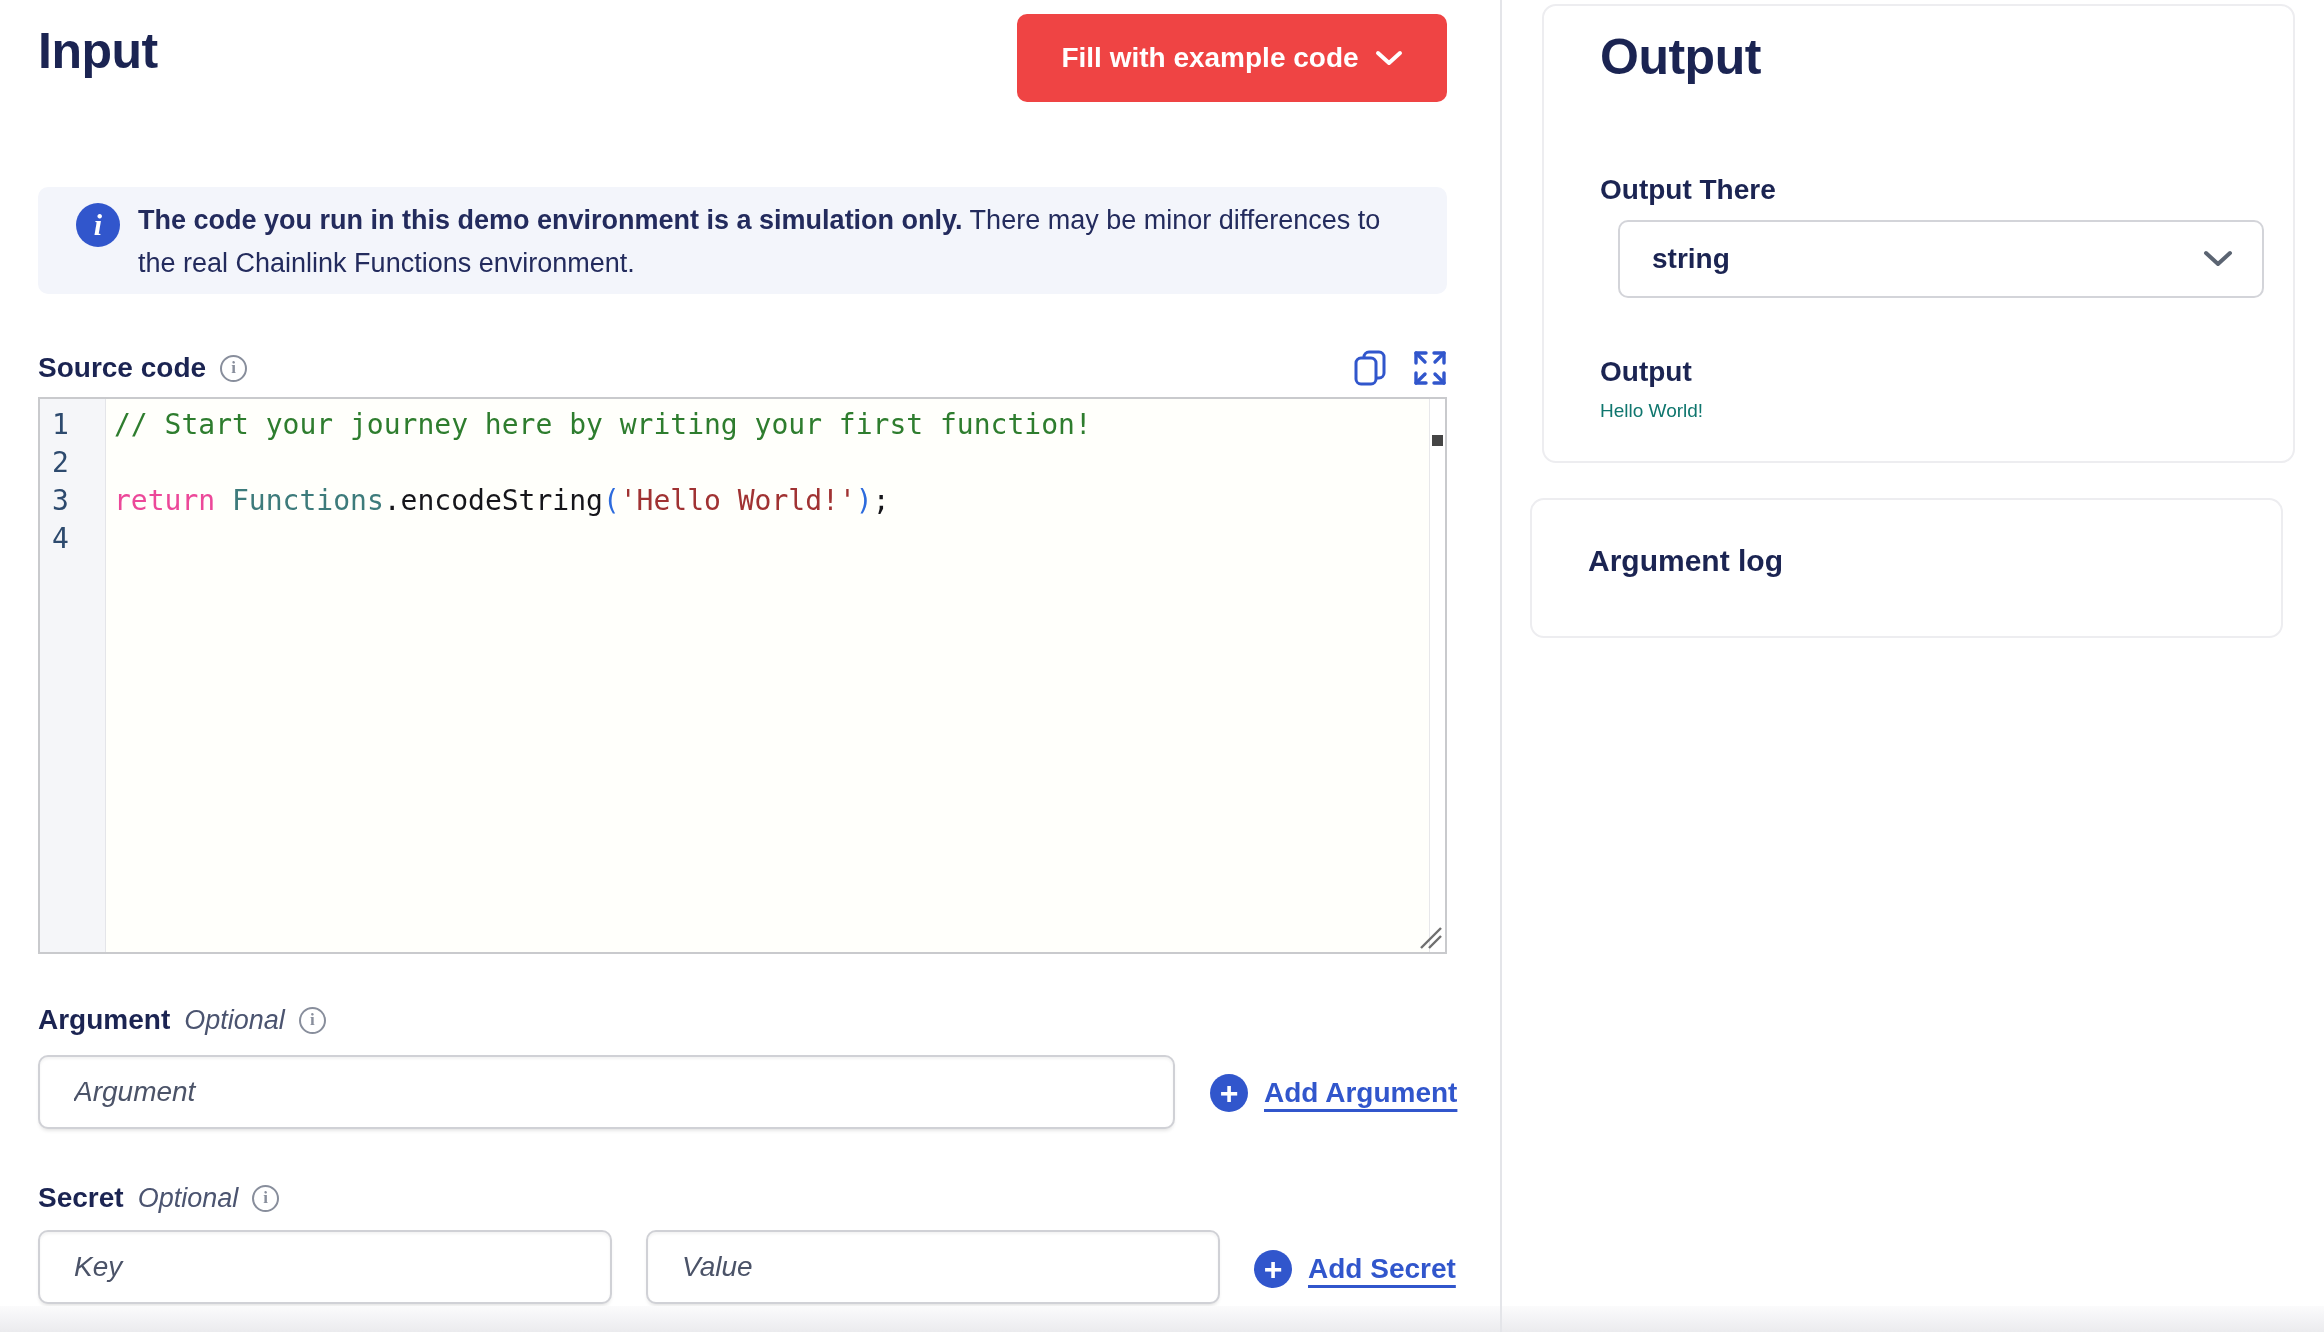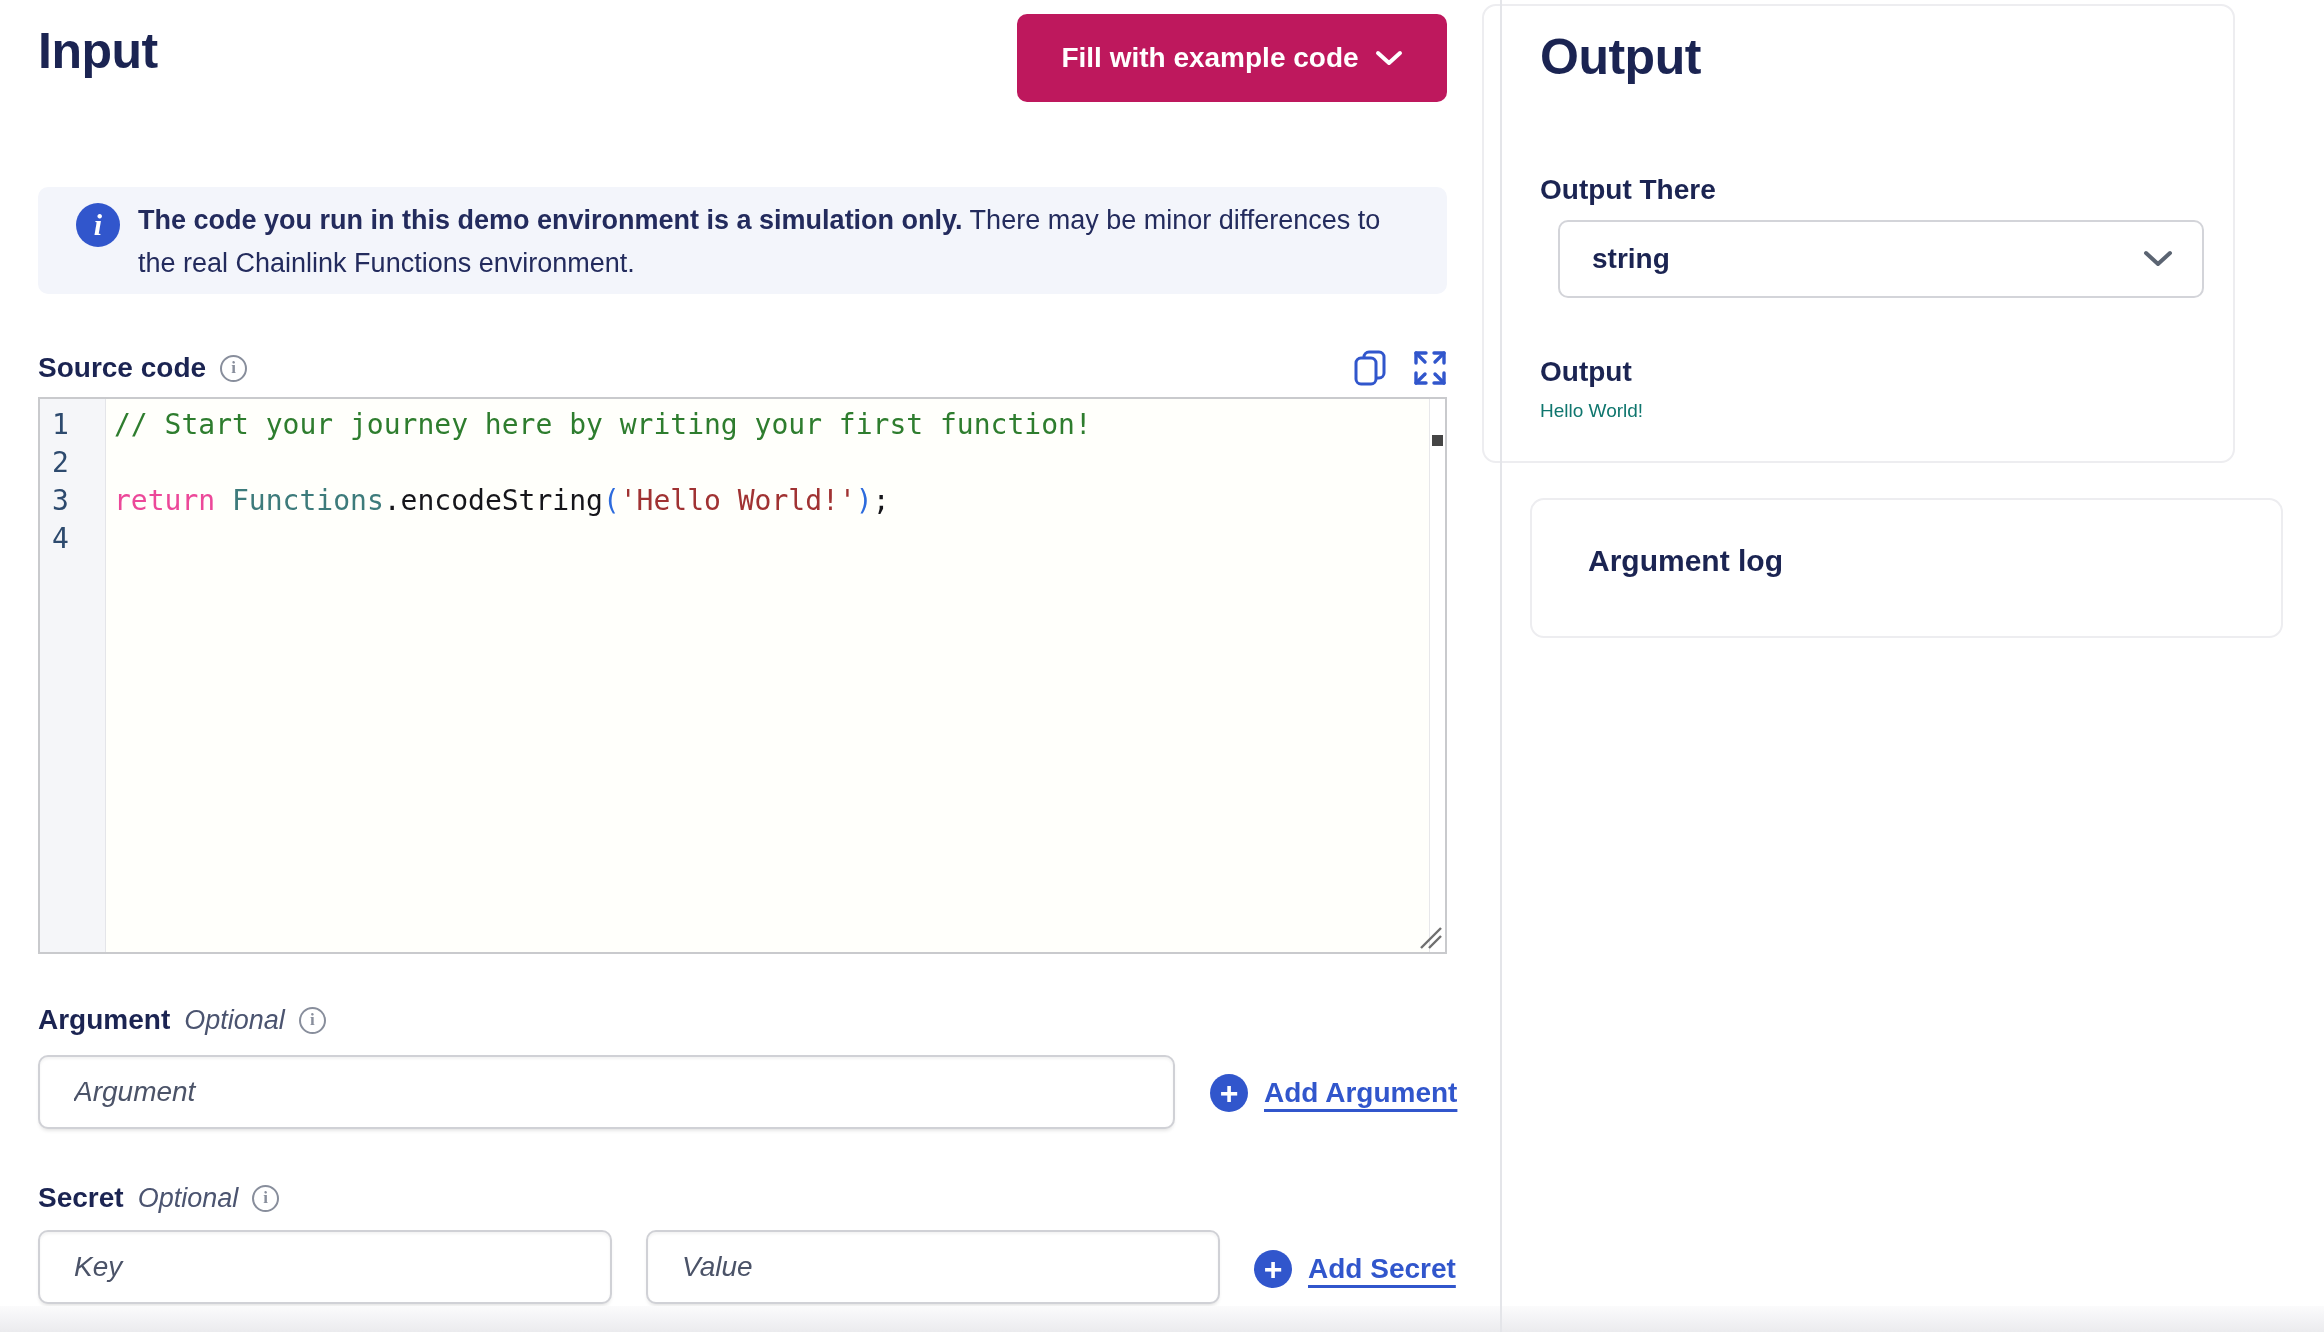--- a/index.html
+++ b/index.html
@@ -6,21 +6,21 @@
   html,body { background:#ffffff; }
   body { font-family:"Liberation Sans", sans-serif; color:#1f2757; }
   .screen { position:relative; width:2324px; height:1332px; overflow:hidden; background:#fff; }
 
   
   .abs { position:absolute; }
 
   
   .page-title { left:38px; top:22px; font-size:50px; font-weight:800; letter-spacing:-0.5px; color:#1b2452; }
 
-  .fill-btn { left:1017px; top:14px; width:430px; height:88px; background:#be185d; border:none; border-radius:10px;
+  .fill-btn { left:1017px; top:14px; width:430px; height:88px; background:#ef4444; border:none; border-radius:10px;
               color:#fff; font-size:28px; font-weight:700; font-family:"Liberation Sans",sans-serif;
               display:flex; align-items:center; justify-content:center; gap:16px; cursor:pointer; }
 
   .banner { left:38px; top:187px; width:1409px; height:107px; background:#f3f5fb; border-radius:10px; }
   .banner-icon { position:absolute; left:38px; top:16px; width:44px; height:44px; border-radius:50%;
                  background:#3156cc; color:#fff; display:flex; align-items:center; justify-content:center;
                  font-family:"Liberation Serif",serif; font-size:30px; font-weight:700; font-style:italic; }
   .banner-text { position:absolute; left:100px; top:12px; width:1270px; font-size:27px; line-height:43px; color:#232b5d; }
   .banner-text b { font-weight:700; }
 
@@ -65,21 +65,21 @@
   .add-link { font-size:28px; font-weight:700; color:#3156cc; text-decoration:underline;
               text-decoration-thickness:3px; text-underline-offset:7px; cursor:pointer;text-align:center; }
 
   
   .divider { left:1500px; top:0; width:2px; height:1332px; background:#e4e5e9; z-index:5; }
   .bottom-band { left:0; top:1306px; width:2324px; height:26px;
                  background:linear-gradient(#fbfbfc,#ebebee); z-index:4; }
 
   
   .card { position:absolute; background:#fff; border:2px solid #ededf0; border-radius:14px; }
-  .card-output { left:1482px; top:4px; width:753px; height:459px; }
+  .card-output { left:1542px; top:4px; width:753px; height:459px; }
   .card-console { left:1530px; top:498px; width:753px; height:140px; }
   .out-title { position:absolute; left:56px; top:22px; font-size:50px; font-weight:800; color:#1b2452; letter-spacing:-0.5px; }
   .out-type-label { position:absolute; left:56px; top:168px; font-size:28px; font-weight:700; color:#1b2452; }
   .select-box { position:absolute; left:56px; top:214px; width:646px; height:78px; border:2px solid #d3d4d9;
                 border-radius:10px; background:#fff; display:flex; align-items:center; padding:0 28px 0 32px; cursor:pointer;margin-left:18px; }
   .select-value { font-size:28px; font-weight:600; color:#1b2452; }
   .select-chevron { margin-left:auto; line-height:0; }
   .out-label { position:absolute; left:56px; top:350px; font-size:28px; font-weight:700; color:#1b2452; }
   .out-value { position:absolute; left:56px; top:394px; font-size:19px; font-weight:400; color:#0f766e; }
   .console-title { position:absolute; left:56px; top:44px; font-size:30px; font-weight:700; color:#1b2452; }

